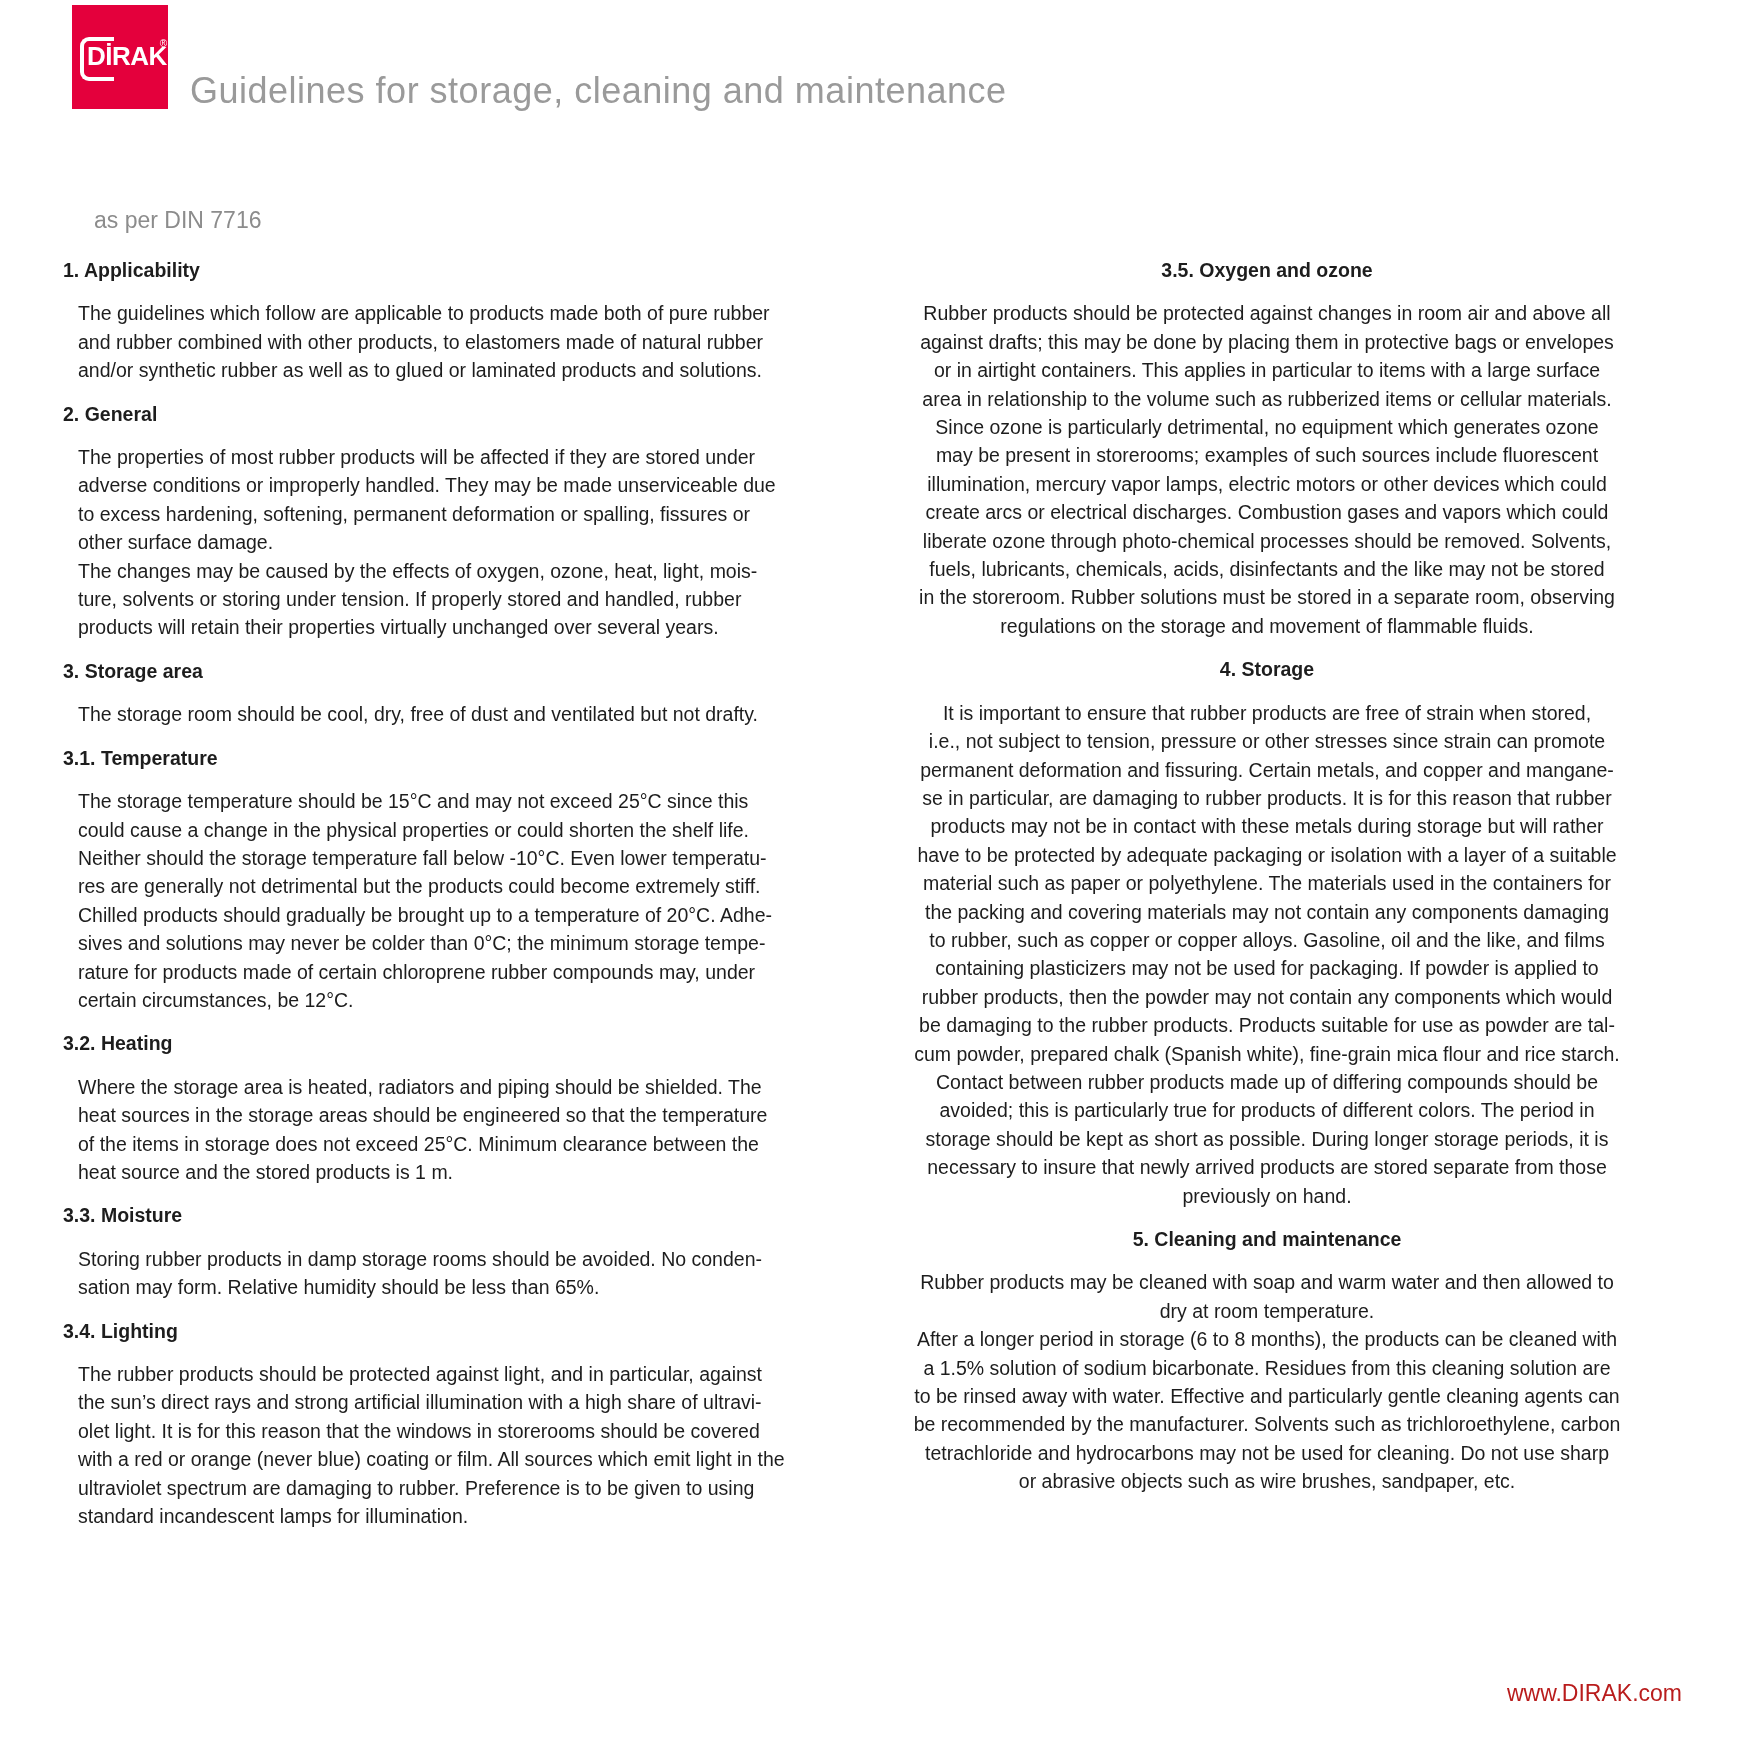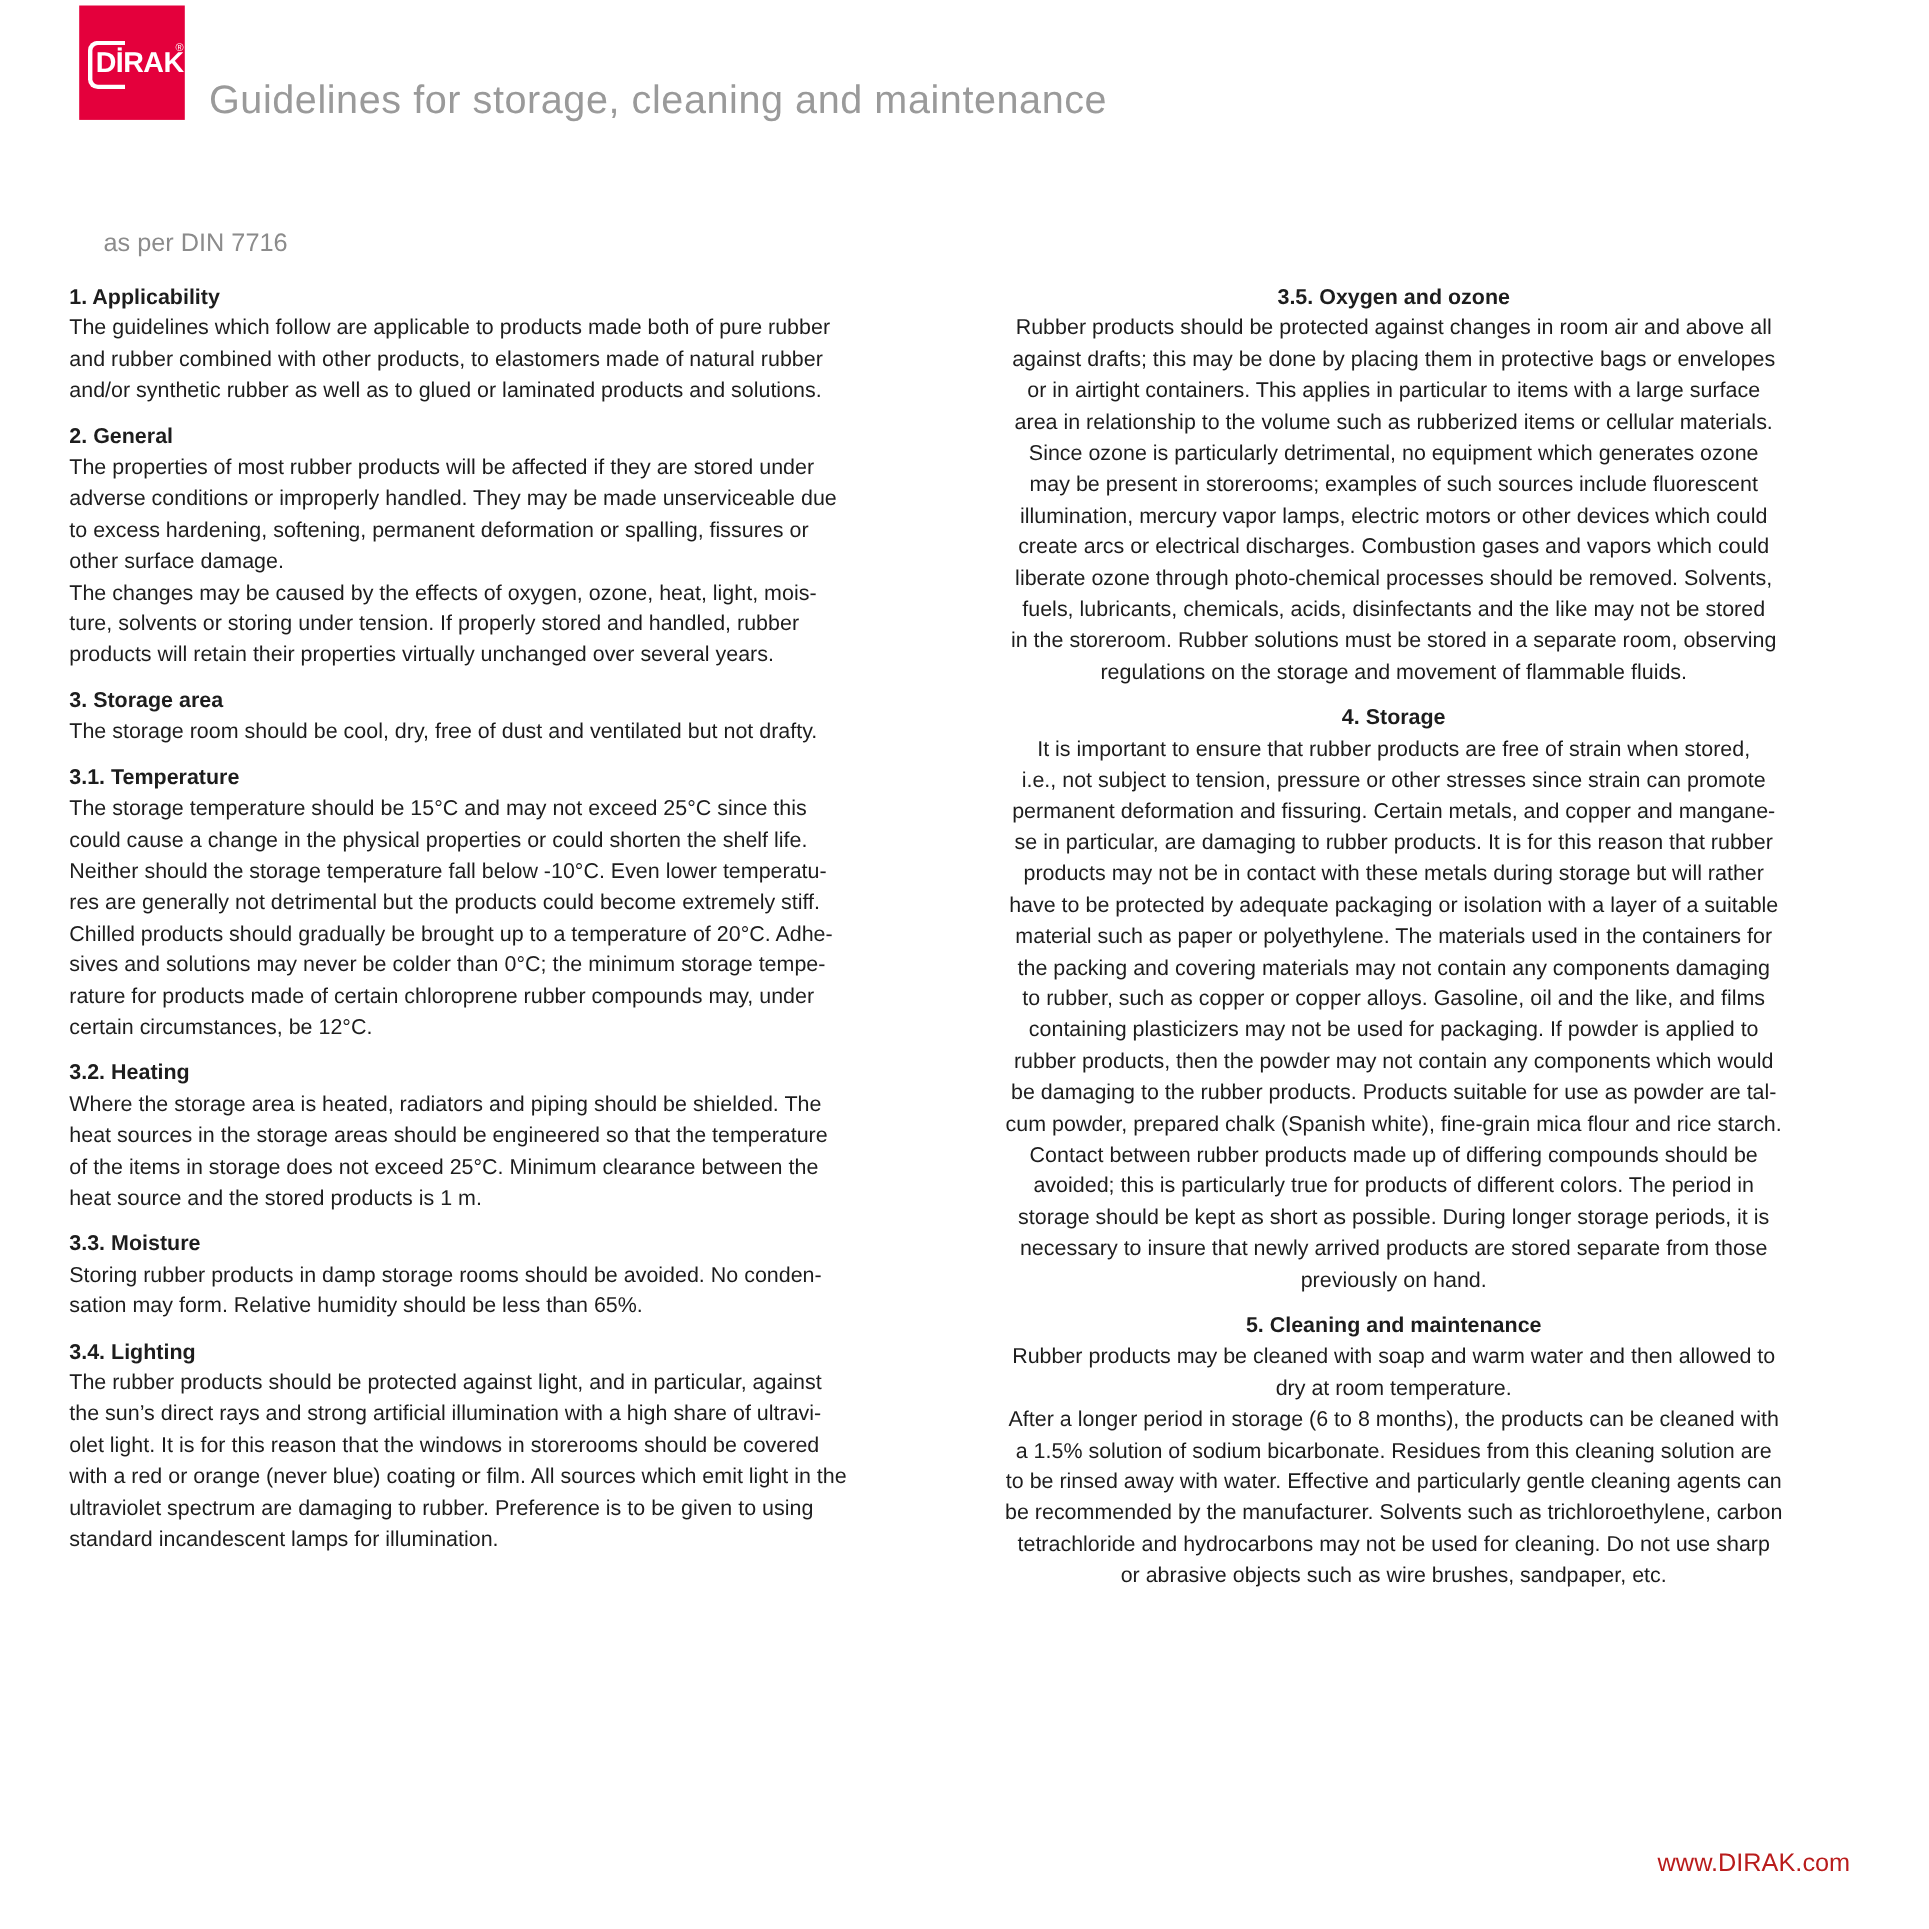--- a/index.html
+++ b/index.html
@@ -47,21 +47,21 @@
   
   .col{position:absolute;top:256px;width:800px;}
   .col-left{left:63px;}
   .col-right{left:867px;text-align:center;}
   .sec{margin:0 0 13px 0;}
   .sec h3{
     margin:0;font-size:19.5px;line-height:28.4px;font-weight:700;
     color:var(--text-black);
   }
   .sec p{
-    margin:0;font-size:19.5px;line-height:28.4px;font-weight:400;
+    margin:15px;font-size:19.5px;line-height:28.4px;font-weight:400;
     color:var(--text-black);white-space:pre-line;
   }
 
   
   .footer{
     position:absolute;right:72px;top:1680px;
     font-size:23px;color:#b91c1c;
   }
 </style>
 </head>

